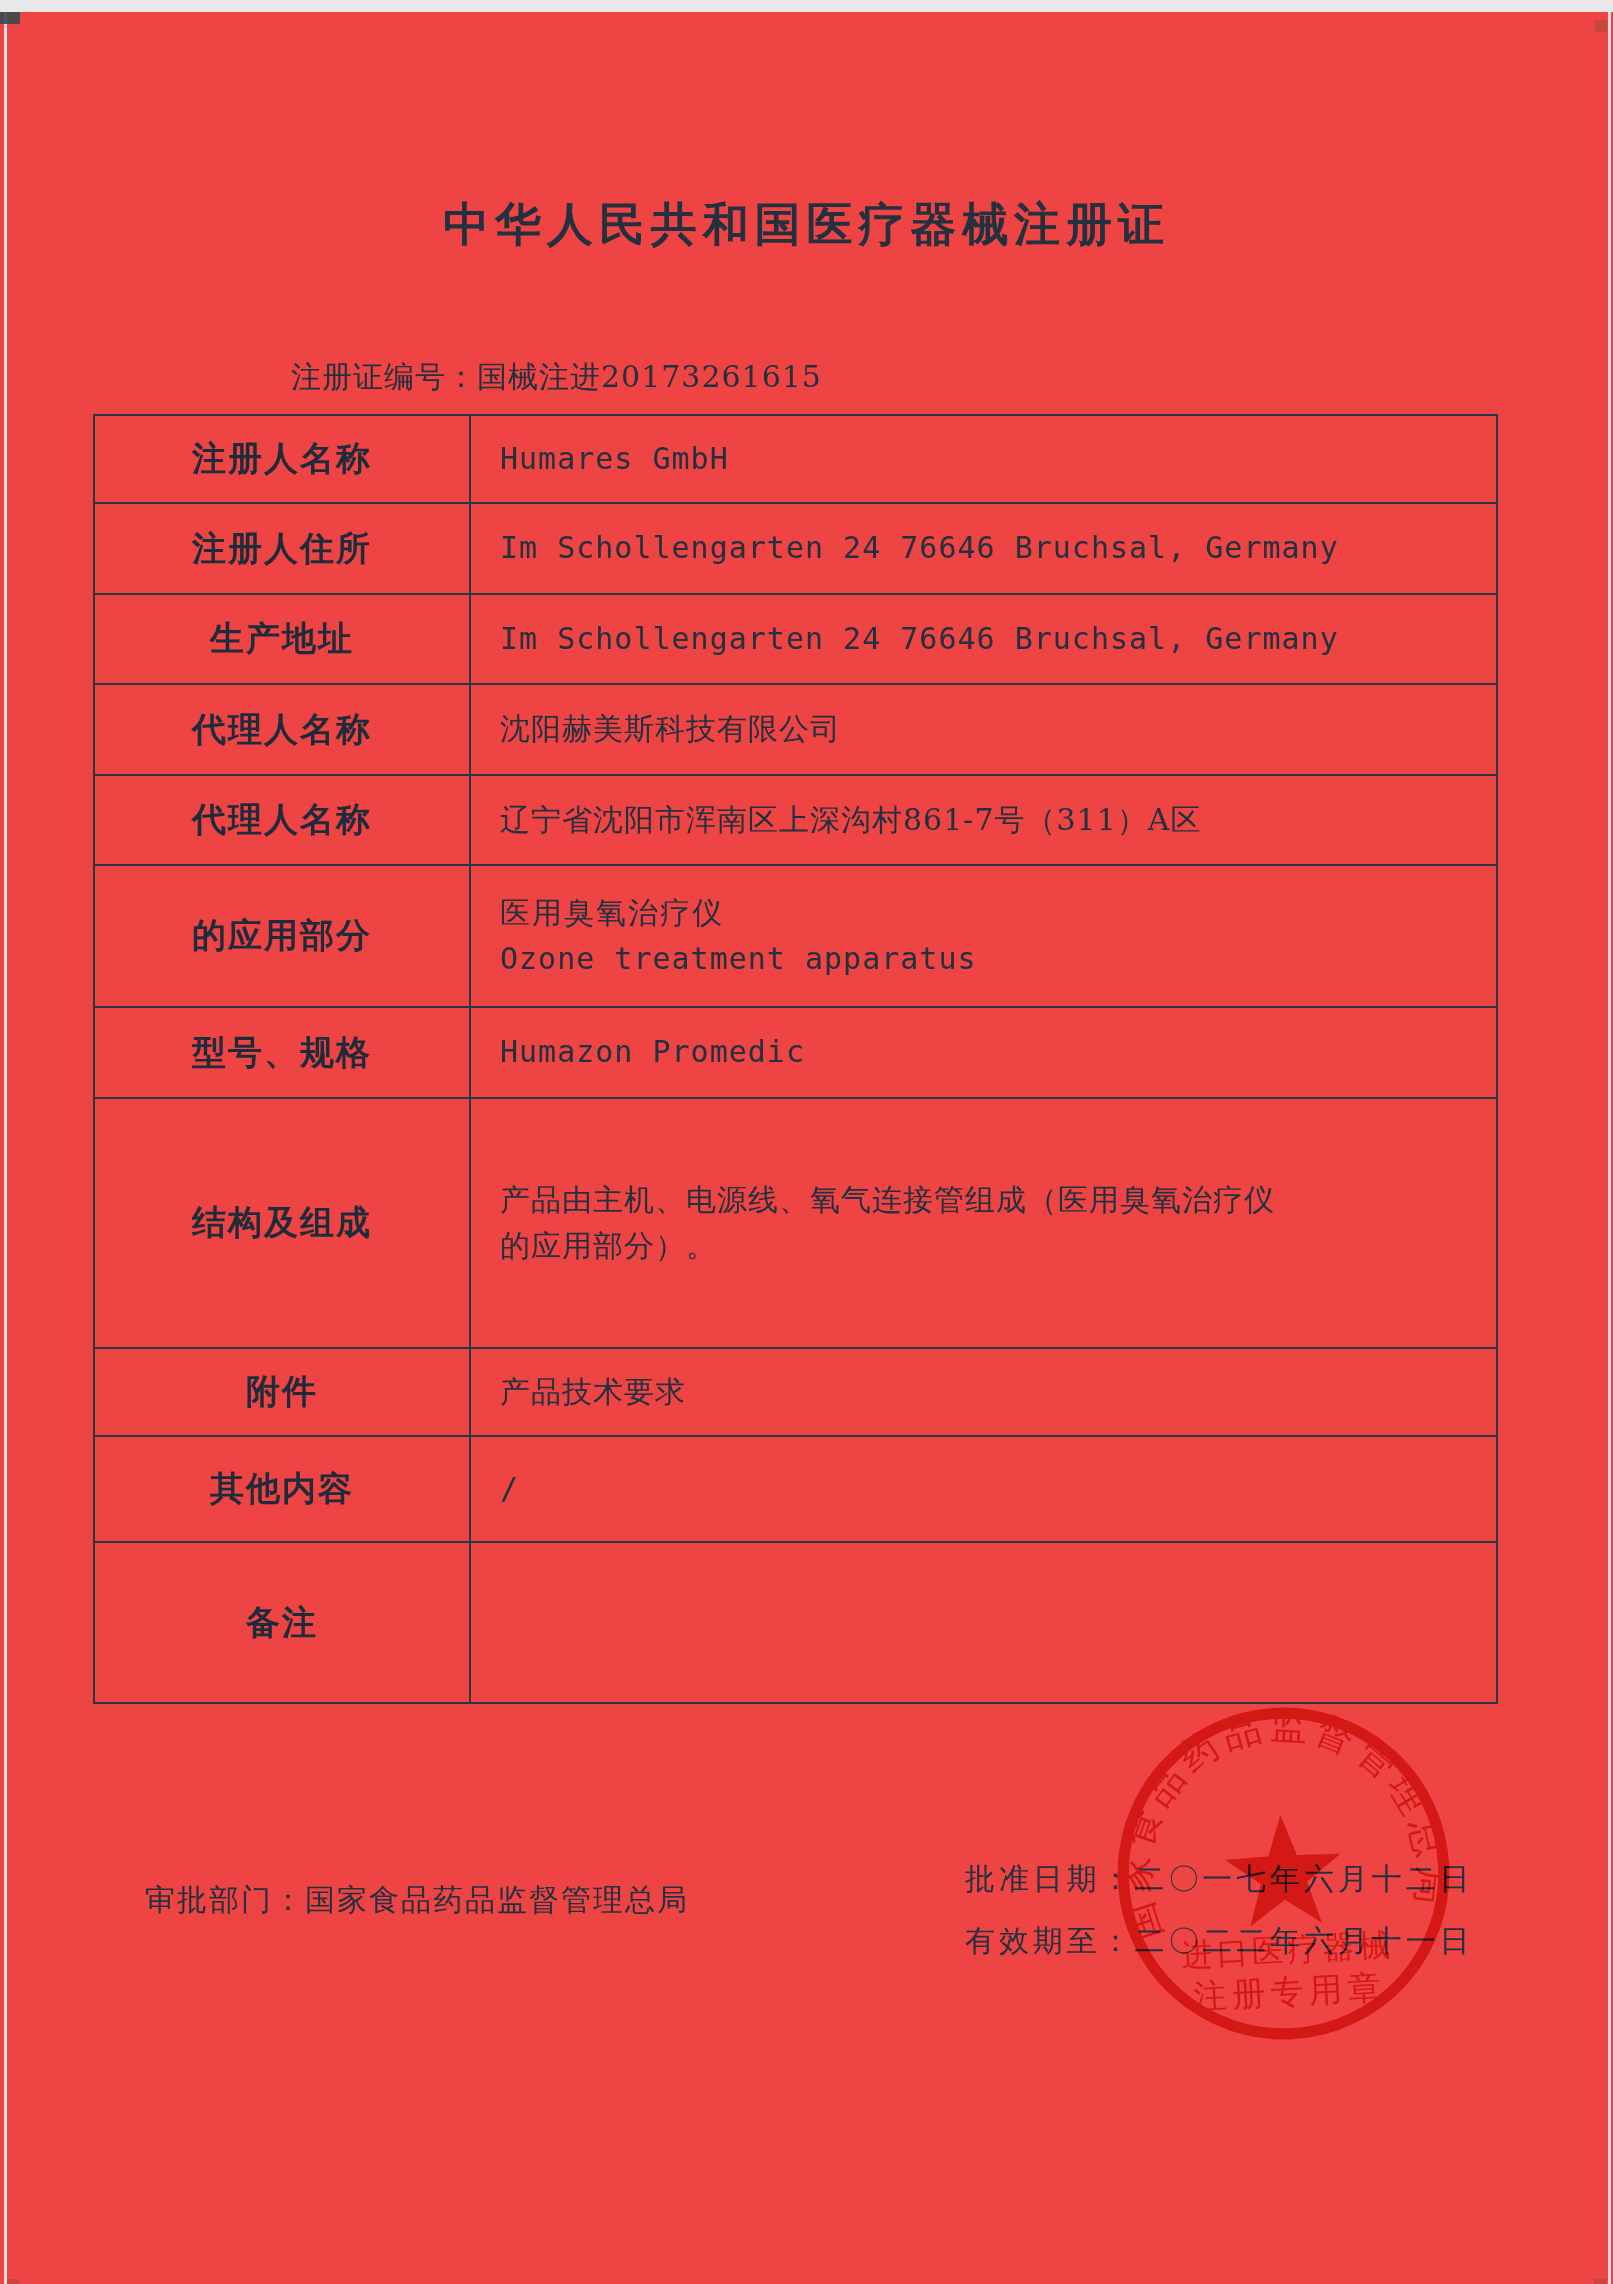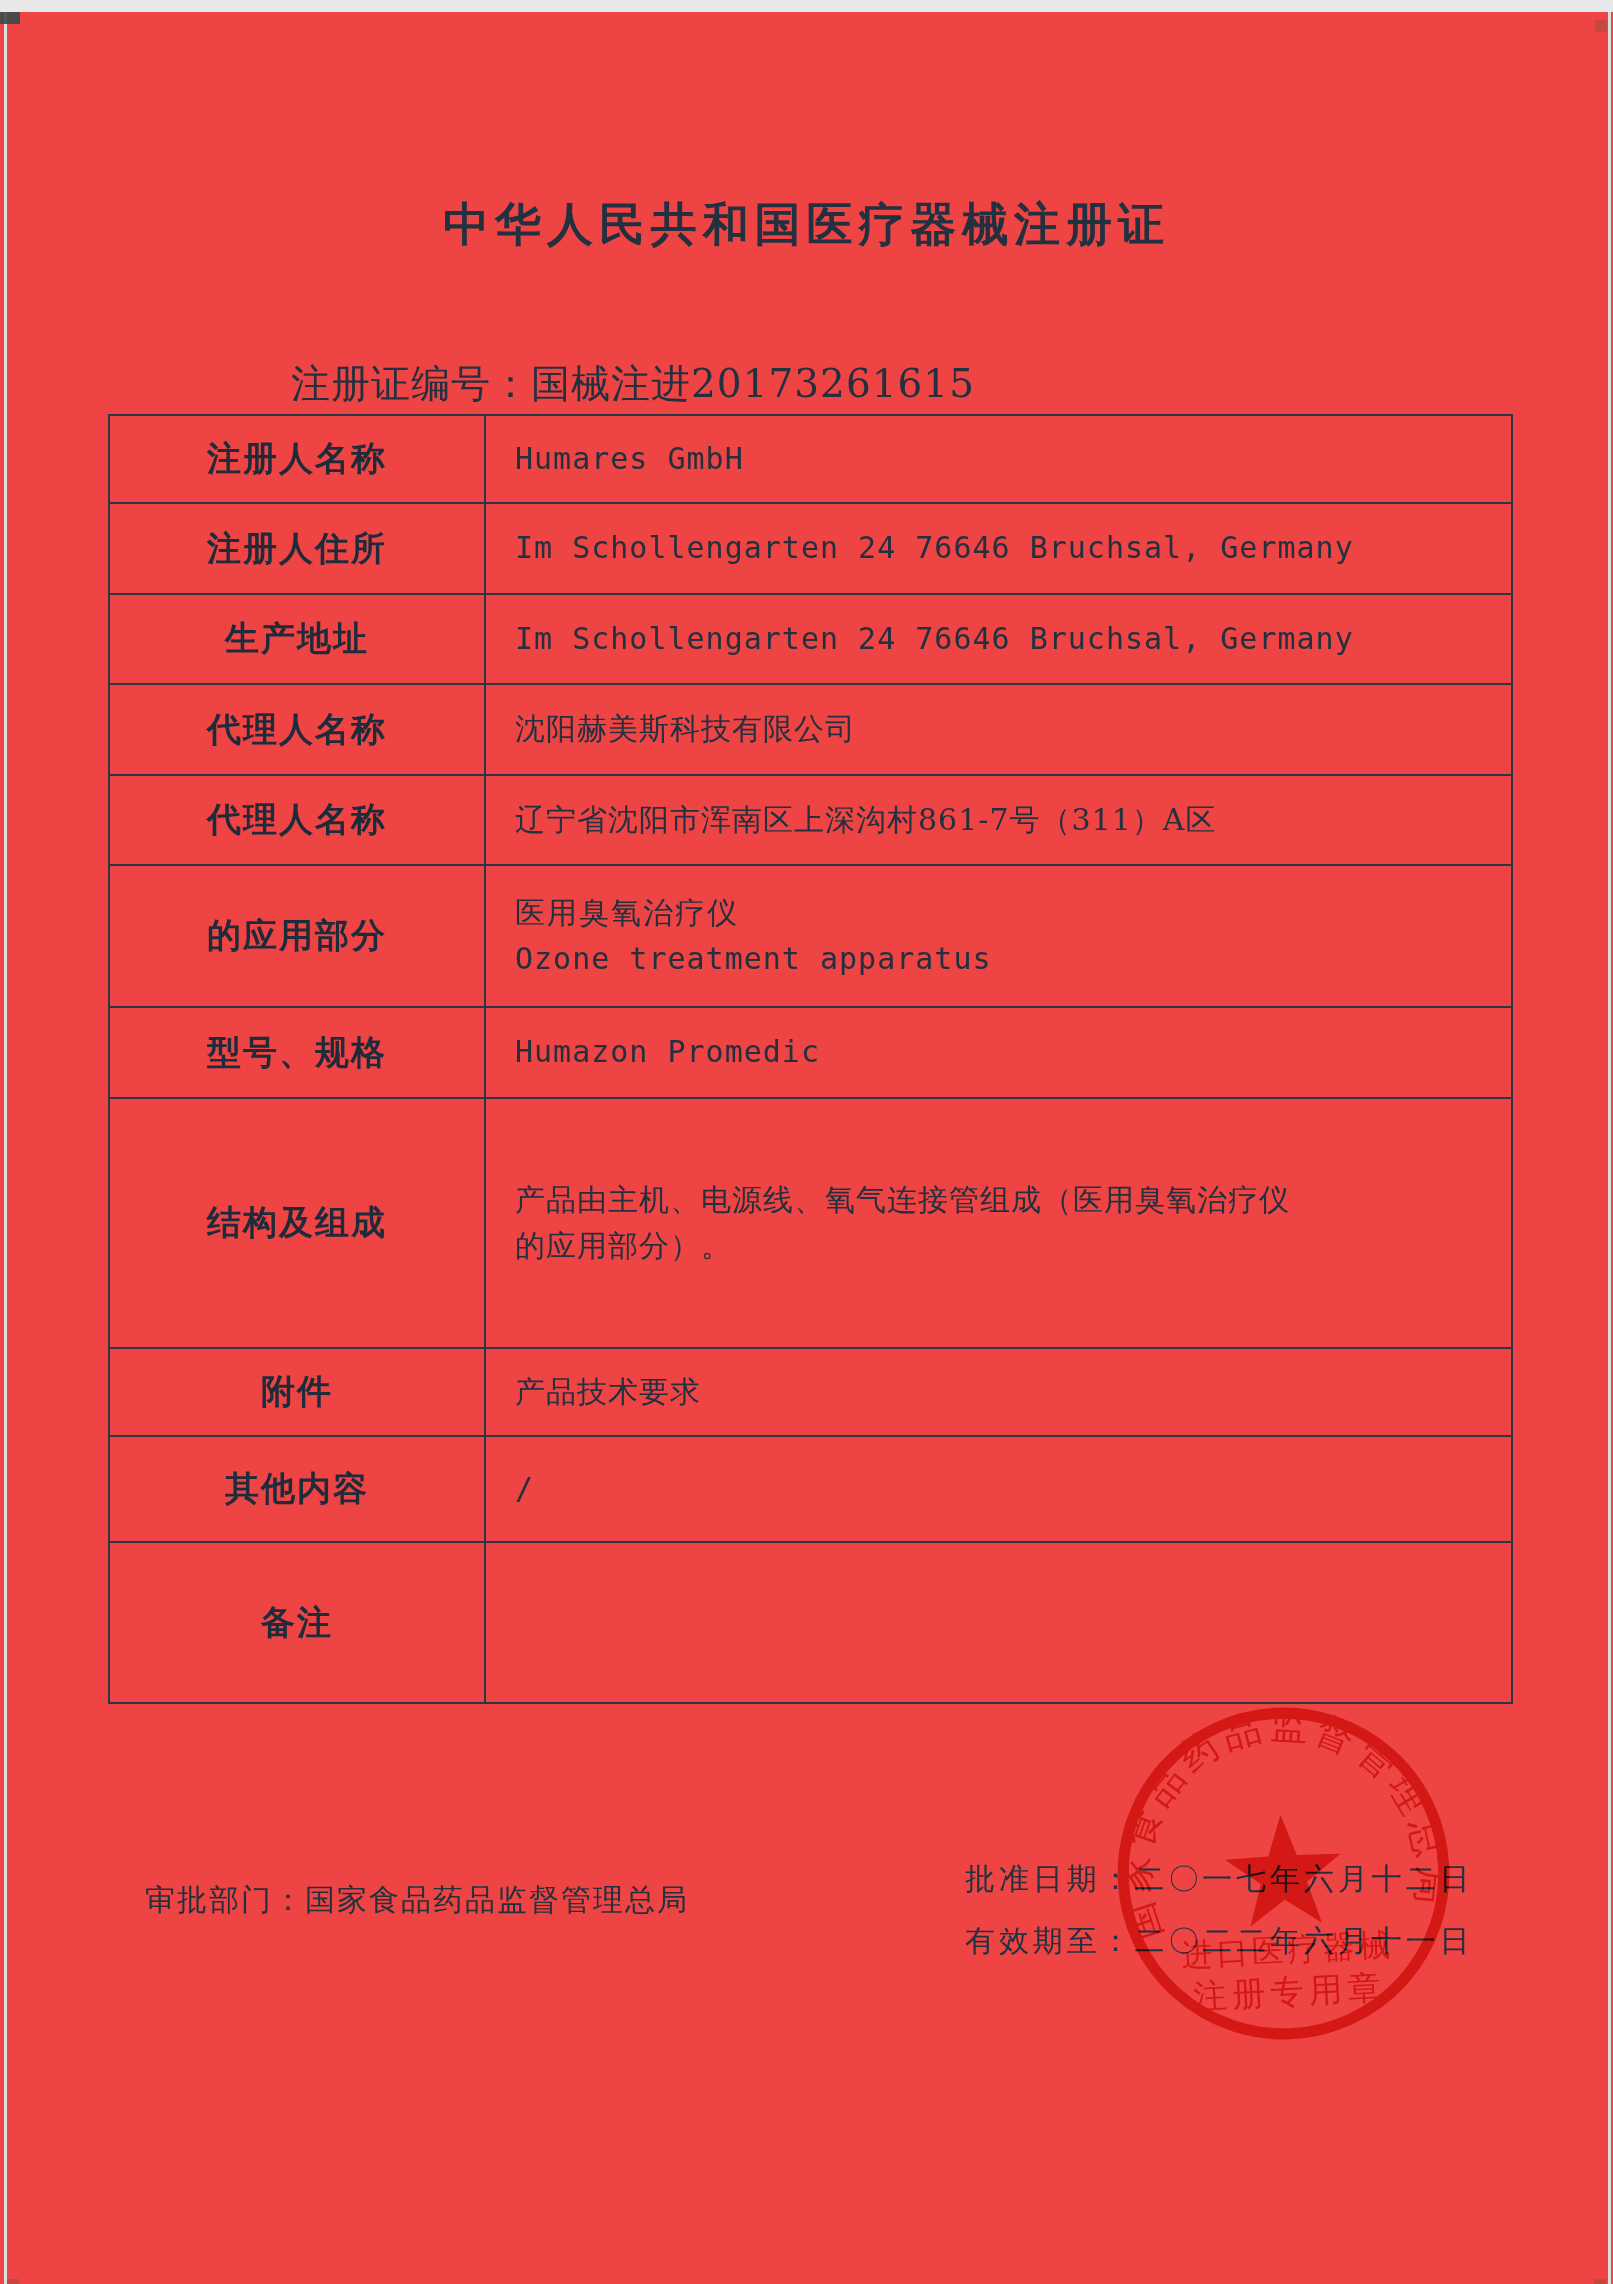--- a/index.html
+++ b/index.html
@@ -17,26 +17,26 @@
   .corner.tr{right:5.9px;top:7.8px;}
   .corner.bl{left:6.9px;bottom:5.9px;}
   .corner.br{right:6.9px;bottom:5.9px;}
 
   .title{
     position:absolute; top:182px; left:0; width:100%;
     text-align:center; font-size:46px; font-weight:700; letter-spacing:5.9px;
   }
   .regline{
     position:absolute; top:345px; left:291px;
-    font-size:39px; letter-spacing:1px;
+    font-size:30px; letter-spacing:1px;
   }
   .regline .num{font-family:"DejaVu Serif","Liberation Serif",serif;}
 
   table.cert-table{
-    position:absolute; left:108px; top:402px; width:1405px;
+    position:absolute; left:93px; top:402px; width:1405px;
     border-collapse:collapse; table-layout:fixed;
   }
   .cert-table td{
     border:2px solid #2a3745; vertical-align:middle;
     overflow:hidden;
   }
   .cert-table td.lbl{
     width:372px; text-align:center;
     font-size:34px; font-weight:700; letter-spacing:2px; color:#1d2b3b;
   }

